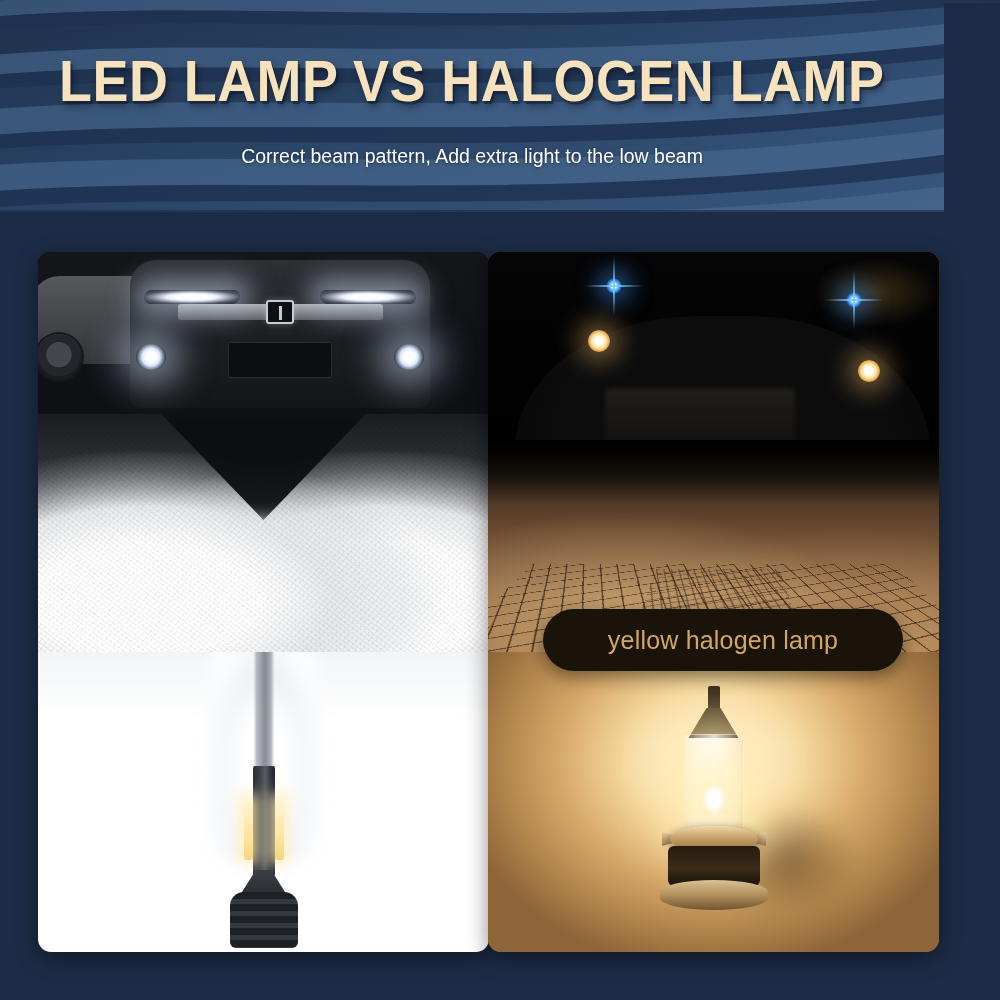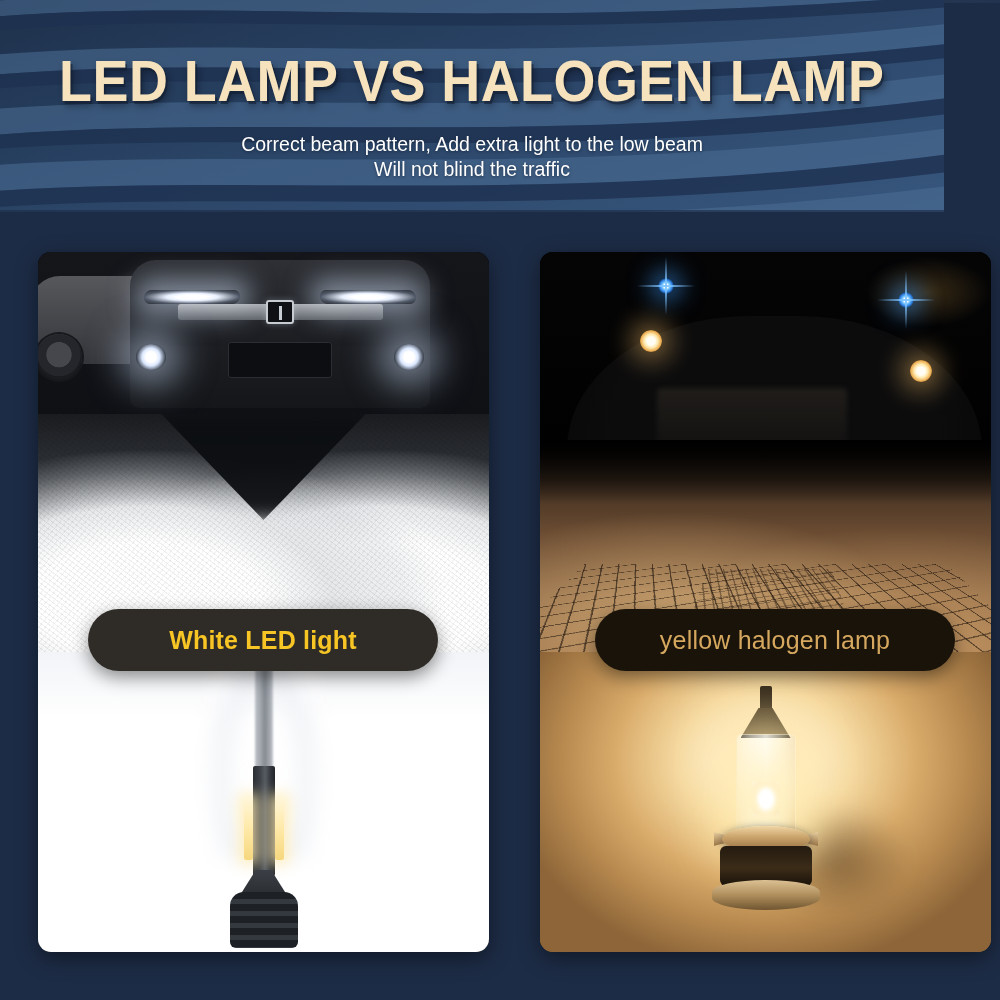--- a/index.html
+++ b/index.html
@@ -42,42 +42,42 @@
     color:#f6e2bd;
     transform:scaleX(0.93);
     white-space:nowrap;
     text-shadow:
        2px 3px 0 rgba(18,30,48,.55),
        3px 5px 8px rgba(10,18,32,.45);
     line-height:1.0;
   }
 
   .subtitle {
-    margin-top:22px;
-    text-align:center;
+    margin-top:34px;
+    text-align:right;
     color:#ffffff;
     font-size:19.5px;
     line-height:1.28;
     text-shadow:0 1px 3px rgba(12,22,38,.55);
     font-weight:400;
   }
   .subtitle .line2 { display:block; }
 
   
   .panels {
     position:absolute; left:0; top:212px; width:1000px; height:788px;
   }
   .panel {
     position:absolute; top:40px; width:451px; height:700px;
     border-radius:13px; overflow:hidden;
     box-shadow:0 6px 22px rgba(0,0,0,.45);
     background:#000;
   }
   .panel.left  { left:38px; }
-  .panel.right { left:540px; }
+  .panel.right { left:488px; }
 
   .panel-photo { position:absolute; left:0; right:0; overflow:hidden; }
   .scene { position:absolute; inset:0; }
 
   
   .led-scene { top:0; height:400px; background:#0a0c10; }
   .led-scene .sky {
     position:absolute; inset:0;
     background:
       radial-gradient(ellipse 120px 60px at 120px 58px, rgba(180,190,205,.30), transparent 70%),
@@ -395,21 +395,20 @@
           <path d="M0,14 C200,2 420,26 1040,0 L1040,10 C420,36 200,12 0,26 Z"></path>
         </g>
         <rect y="250" width="1040" height="60" fill="#1d2c46" opacity="0.65"></rect>
       </svg>
     </div>
 
     <div class="header-inner">
       <div class="title">LED LAMP VS HALOGEN LAMP</div>
       <div class="subtitle">
         <span class="line1">Correct beam pattern, Add extra light to the low beam</span>
-        <span class="line2">Will not blind the traffic</span>
       </div>
     </div>
   </div>
 
   <div class="panels">
 
     <div class="panel left">
 
       <div class="panel-photo led-scene">
         <div class="scene sky"></div>
@@ -443,23 +442,20 @@
           <div class="halo"></div>
           <div class="stem"></div>
           <div class="body"></div>
           <div class="chip l"></div>
           <div class="chip r"></div>
           <div class="neck"></div>
           <div class="base"></div>
         </div>
       </div>
 
-      <div class="pill led">
-        <span>White LED light</span>
-      </div>
     </div>
 
     <div class="panel right">
 
       <div class="panel-photo hal-scene">
         <div class="scene night"></div>
         <div class="carmass"></div>
         <div class="plate-ghost"></div>
 
         <div class="star blue" style="left:118px; top:26px;"></div>

